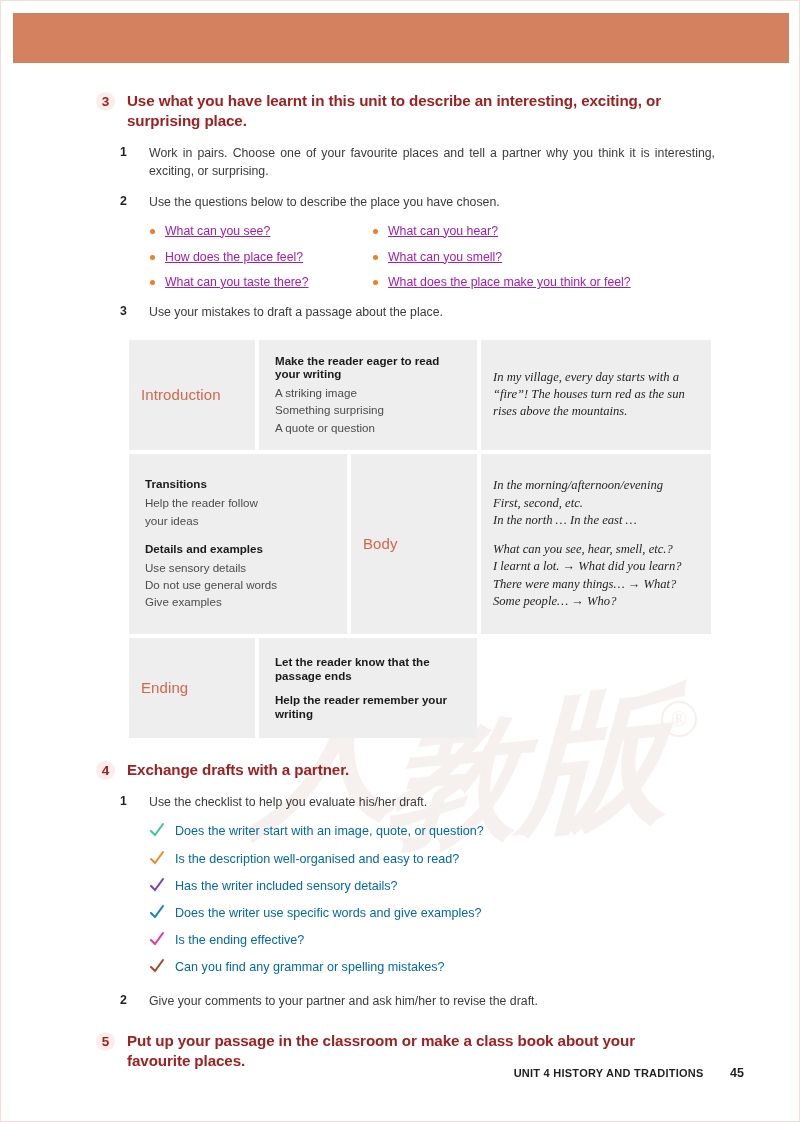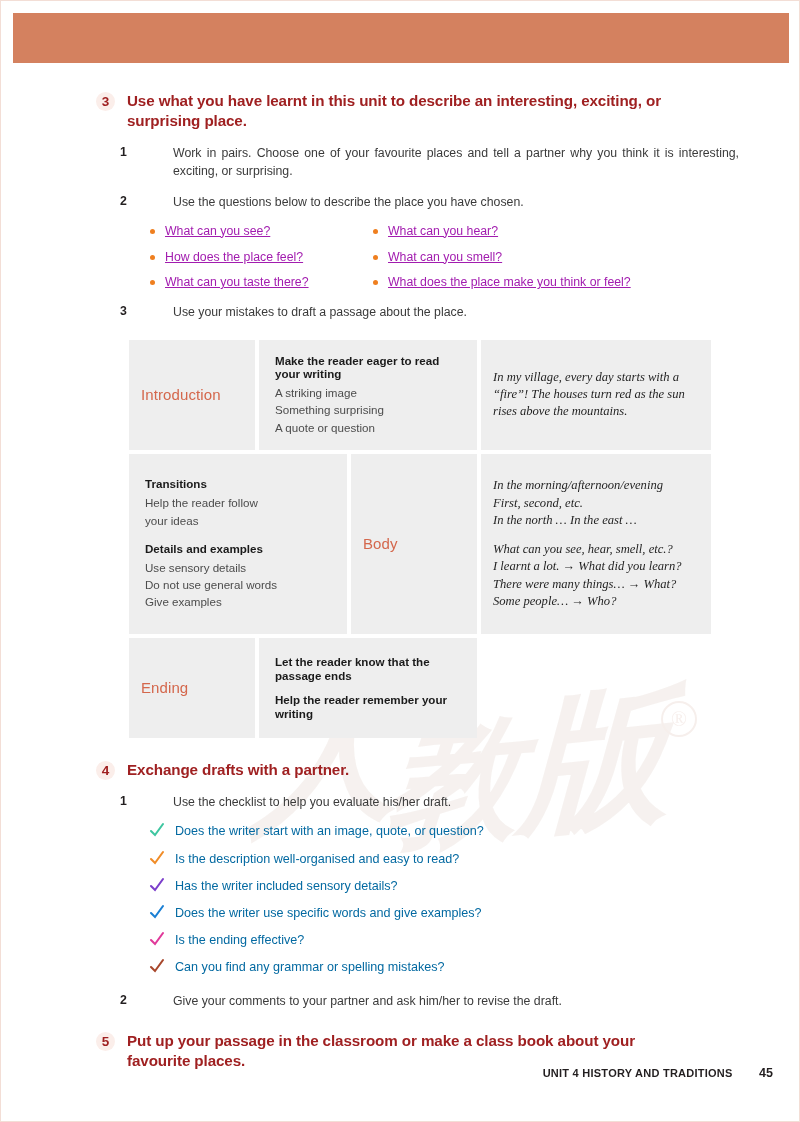--- a/index.html
+++ b/index.html
@@ -109,21 +109,20 @@
     font-size: 12.3px;
     font-weight: 700;
     text-align: left;
   }
   .step-text {
     color: #3b3b3b;
     font-size: 12.3px;
     line-height: 1.42;
     max-width: 566px;
     text-align: justify;
-    margin-left: 24px;
   }
   .step-text.nojust { text-align: left; }
 
   
   .qgrid {
     margin: 12px 0 0 0;
     padding-left: 148px;
     display: grid;
     grid-template-columns: 223px 1fr;
     row-gap: 11px;
@@ -237,21 +236,21 @@
   }
   .tick svg { display: block; }
 
   
   .footer {
     position: absolute;
     left: 0; top: 1062px;
     width: 800px;
     z-index: 3;
     text-align: right;
-    padding-right: 28px;
+    padding-right: 57px;
   }
   .footer-unit {
     color: #231f20;
     font-size: 11px;
     font-weight: 700;
     letter-spacing: .25px;
   }
   .footer-page {
     display: inline-block;
     margin-left: 22px;

